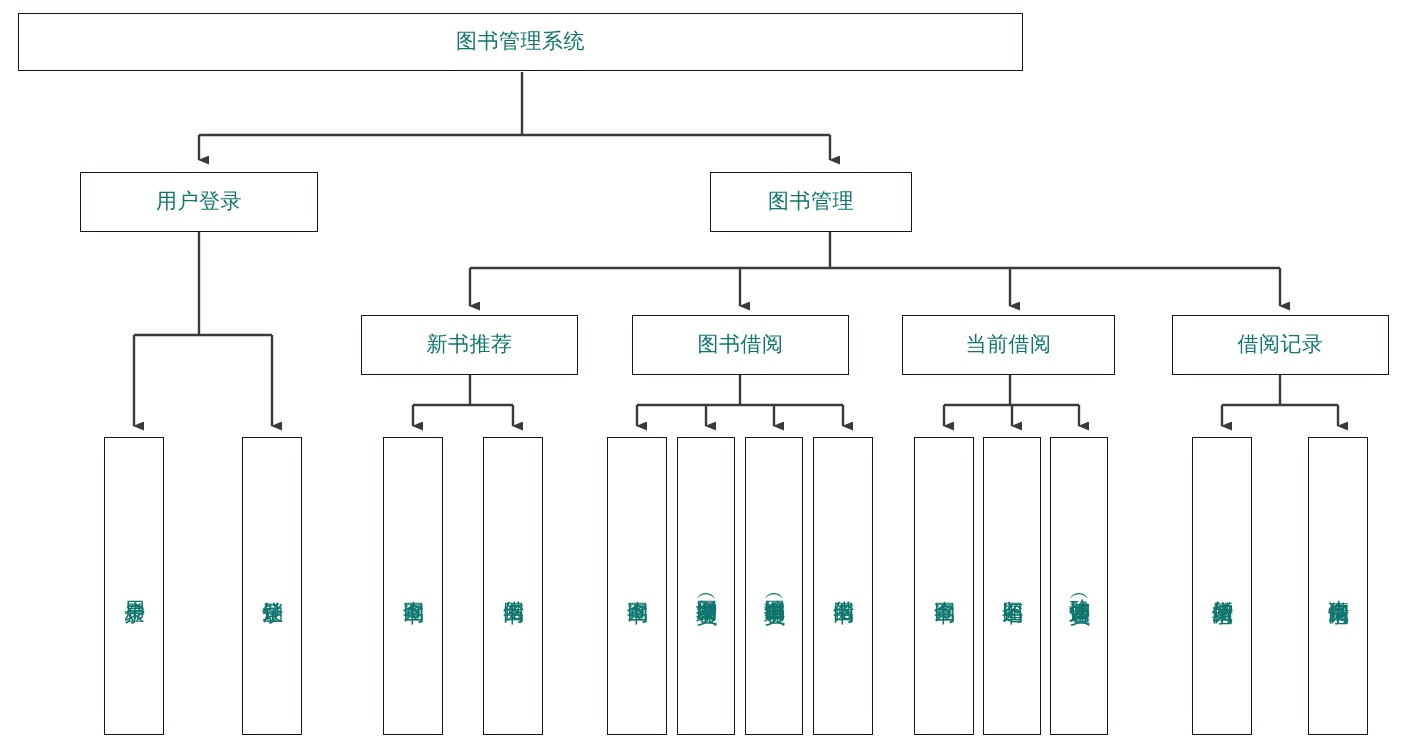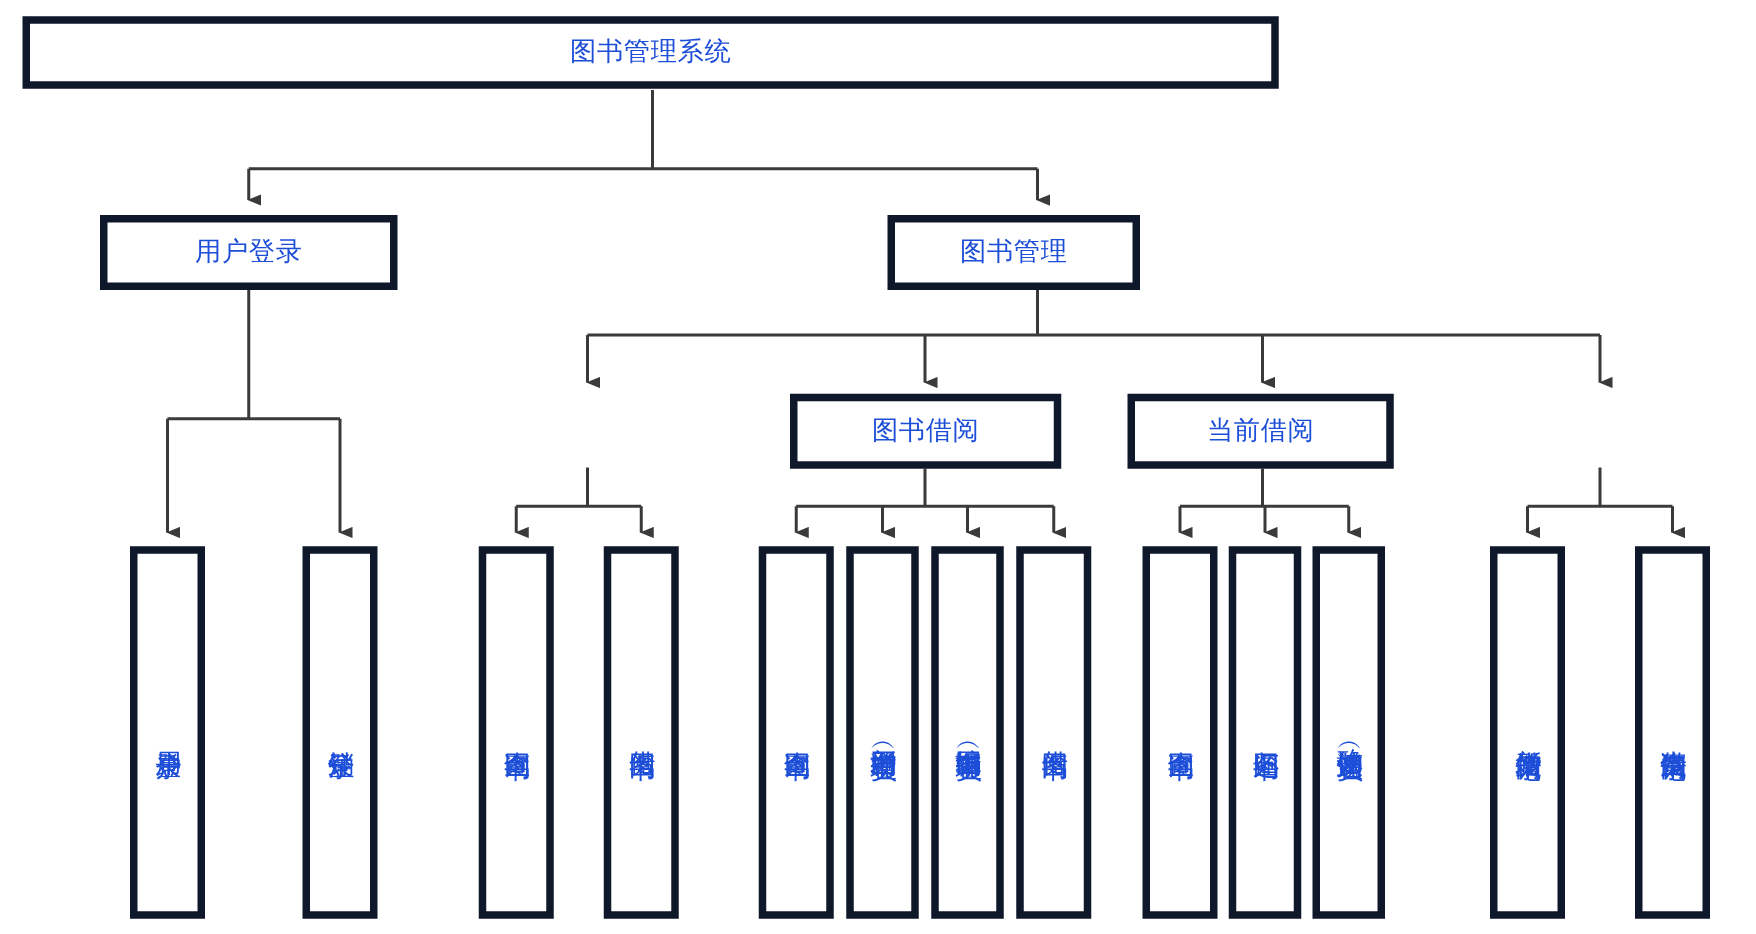--- a/index.html
+++ b/index.html
@@ -23,25 +23,25 @@
     left: 0;
     top: 0;
     width: 1405px;
     height: 747px;
     pointer-events: none;
   }
   .node {
     position: absolute;
     box-sizing: border-box;
     background: #ffffff;
-    border: 6px solid #0f172a;
+    border: 1px solid #0f172a;
     display: flex;
     align-items: center;
     justify-content: center;
-    color: #1d4ed8;
+    color: #0f766e;
     z-index: 2;
   }
   .node-h {
     font-size: 21px;
     line-height: 1.1;
     letter-spacing: 0.5px;
     white-space: nowrap;
   }
   .node-v {
     font-size: 21px;
@@ -130,29 +130,35 @@
   </div>
 
   <div class="node node-h" style="left:80px; top:172px; width:238px; height:60px;">
     <span>用户登录</span>
   </div>
 
   <div class="node node-h" style="left:710px; top:172px; width:202px; height:60px;">
     <span>图书管理</span>
   </div>
 
+  <div class="node node-h" style="left:361px; top:315px; width:217px; height:60px;">
+    <span>新书推荐</span>
+  </div>
 
   <div class="node node-h" style="left:632px; top:315px; width:217px; height:60px;">
     <span>图书借阅</span>
   </div>
 
   <div class="node node-h" style="left:902px; top:315px; width:213px; height:60px;">
     <span>当前借阅</span>
   </div>
 
+  <div class="node node-h" style="left:1172px; top:315px; width:217px; height:60px;">
+    <span>借阅记录</span>
+  </div>
 
   <div class="node node-v" style="left:104px; top:437px; width:60px; height:298px;">
     <span>用户登录</span>
   </div>
 
   <div class="node node-v" style="left:242px; top:437px; width:60px; height:298px;">
     <span>注销登录</span>
   </div>
 
   <div class="node node-v" style="left:383px; top:437px; width:60px; height:298px;">

